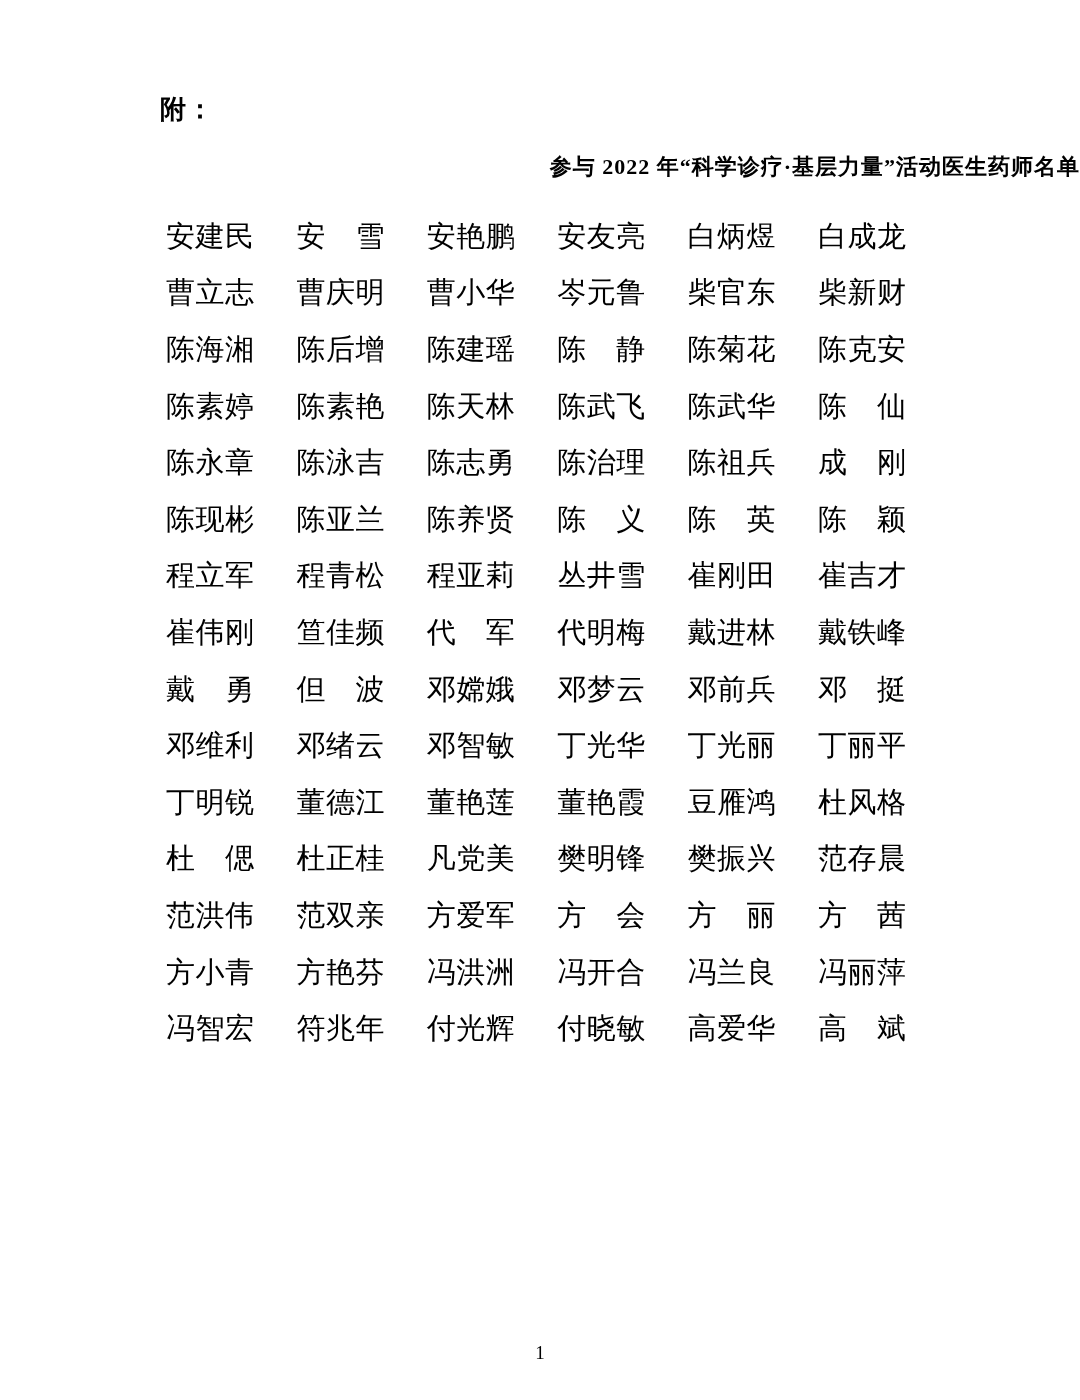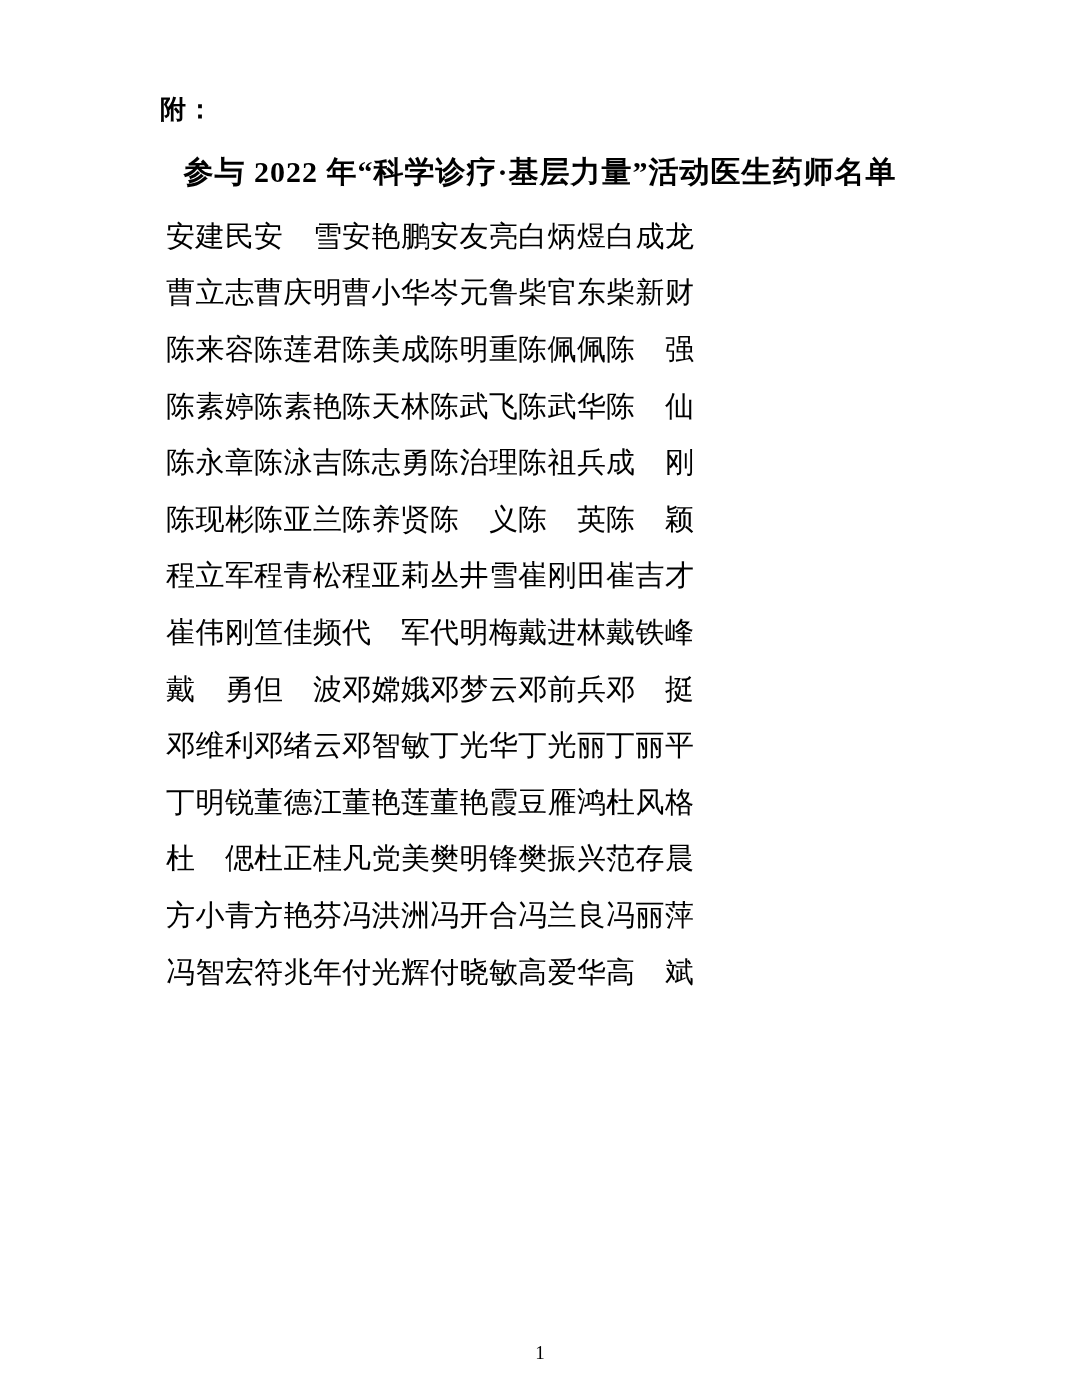--- a/index.html
+++ b/index.html
@@ -22,34 +22,34 @@
     top: 92px;
     font-size: 26px;
     font-weight: bold;
     letter-spacing: 1px;
   }
   .doc-title {
     position: absolute;
     left: 0;
     top: 152px;
     width: 100%;
-    text-align: center;
-    font-size: 30px;
+    text-align: right;
+    font-size: 22px;
     font-weight: bold;
     letter-spacing: 1px;
   }
   .name-grid {
     position: absolute;
     left: 166px;
     top: 208px;
     width: 740px;
   }
   .name-row {
     display: flex;
-    justify-content: flex-start;
+    justify-content: space-between;
     align-items: center;
     height: 56.6px;
   }
   .name-cell {
     width: 88px;
     font-size: 29px;
     line-height: 1;
     text-align: justify;
     text-align-last: justify;
     white-space: nowrap;
@@ -82,26 +82,26 @@
       </div>
       <div class="name-row">
         <div class="name-cell">曹立志</div>
         <div class="name-cell">曹庆明</div>
         <div class="name-cell">曹小华</div>
         <div class="name-cell">岑元鲁</div>
         <div class="name-cell">柴官东</div>
         <div class="name-cell">柴新财</div>
       </div>
       <div class="name-row">
-        <div class="name-cell">陈来容</div>
-        <div class="name-cell">陈莲君</div>
-        <div class="name-cell">陈美成</div>
-        <div class="name-cell">陈明重</div>
-        <div class="name-cell">陈佩佩</div>
-        <div class="name-cell">陈强</div>
+        <div class="name-cell">陈海湘</div>
+        <div class="name-cell">陈后增</div>
+        <div class="name-cell">陈建瑶</div>
+        <div class="name-cell">陈静</div>
+        <div class="name-cell">陈菊花</div>
+        <div class="name-cell">陈克安</div>
       </div>
       <div class="name-row">
         <div class="name-cell">陈素婷</div>
         <div class="name-cell">陈素艳</div>
         <div class="name-cell">陈天林</div>
         <div class="name-cell">陈武飞</div>
         <div class="name-cell">陈武华</div>
         <div class="name-cell">陈仙</div>
       </div>
       <div class="name-row">
@@ -162,20 +162,28 @@
       </div>
       <div class="name-row">
         <div class="name-cell">杜偲</div>
         <div class="name-cell">杜正桂</div>
         <div class="name-cell">凡党美</div>
         <div class="name-cell">樊明锋</div>
         <div class="name-cell">樊振兴</div>
         <div class="name-cell">范存晨</div>
       </div>
       <div class="name-row">
+        <div class="name-cell">范洪伟</div>
+        <div class="name-cell">范双亲</div>
+        <div class="name-cell">方爱军</div>
+        <div class="name-cell">方会</div>
+        <div class="name-cell">方丽</div>
+        <div class="name-cell">方茜</div>
+      </div>
+      <div class="name-row">
         <div class="name-cell">方小青</div>
         <div class="name-cell">方艳芬</div>
         <div class="name-cell">冯洪洲</div>
         <div class="name-cell">冯开合</div>
         <div class="name-cell">冯兰良</div>
         <div class="name-cell">冯丽萍</div>
       </div>
       <div class="name-row">
         <div class="name-cell">冯智宏</div>
         <div class="name-cell">符兆年</div>

